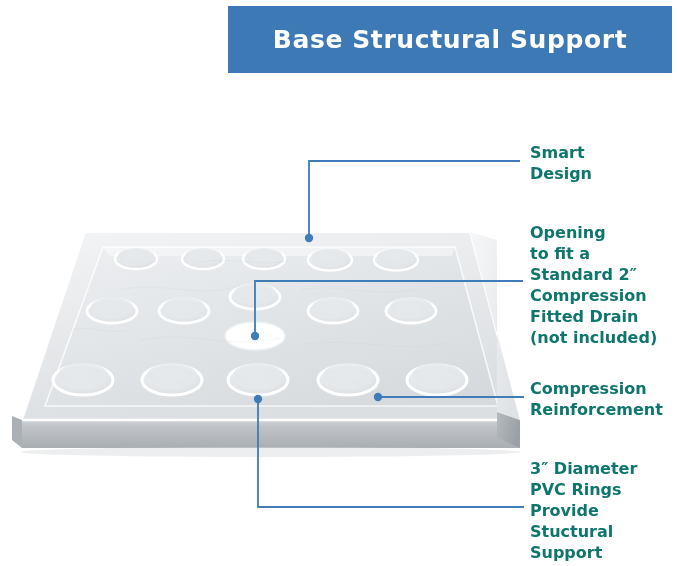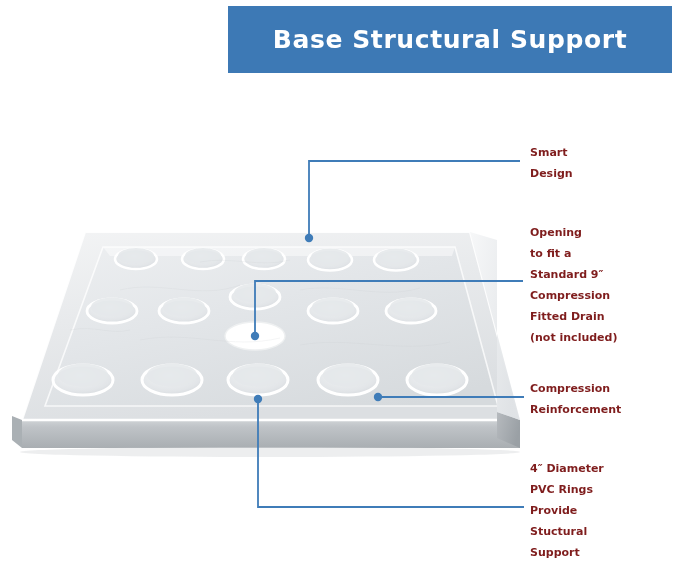--- a/index.html
+++ b/index.html
@@ -40,22 +40,22 @@
     font-size: 25px;
     font-weight: bold;
     letter-spacing: 0.6px;
     white-space: nowrap;
     font-family: "DejaVu Sans", sans-serif;
   }
 
   
   .callout-label {
     position: absolute;
-    color: #7f1d1d;
-    font-size: 11px;
+    color: #0f766e;
+    font-size: 16px;
     font-weight: bold;
     line-height: 21px;
     font-family: "DejaVu Sans", sans-serif;
     white-space: pre-line;
   }
   #label-smart-design   { left: 530px; top: 142px; }
   #label-drain-opening  { left: 530px; top: 222px; }
   #label-fiberglass     { left: 530px; top: 378px; }
   #label-pvc-rings      { left: 530px; top: 458px; }
 
@@ -234,27 +234,27 @@
 
   <div id="header-banner">
     <div id="header-title">Base Structural Support</div>
   </div>
 
   <div class="callout-label" id="label-smart-design">Smart
 Design</div>
 
   <div class="callout-label" id="label-drain-opening">Opening
 to fit a
-Standard 9″
+Standard 2″
 Compression
 Fitted Drain
 (not included)</div>
 
   <div class="callout-label" id="label-fiberglass">Compression
 Reinforcement</div>
 
-  <div class="callout-label" id="label-pvc-rings">4″ Diameter
+  <div class="callout-label" id="label-pvc-rings">3″ Diameter
 PVC Rings
 Provide
 Stuctural
 Support</div>
 
 </div>
 
 </body></html>

